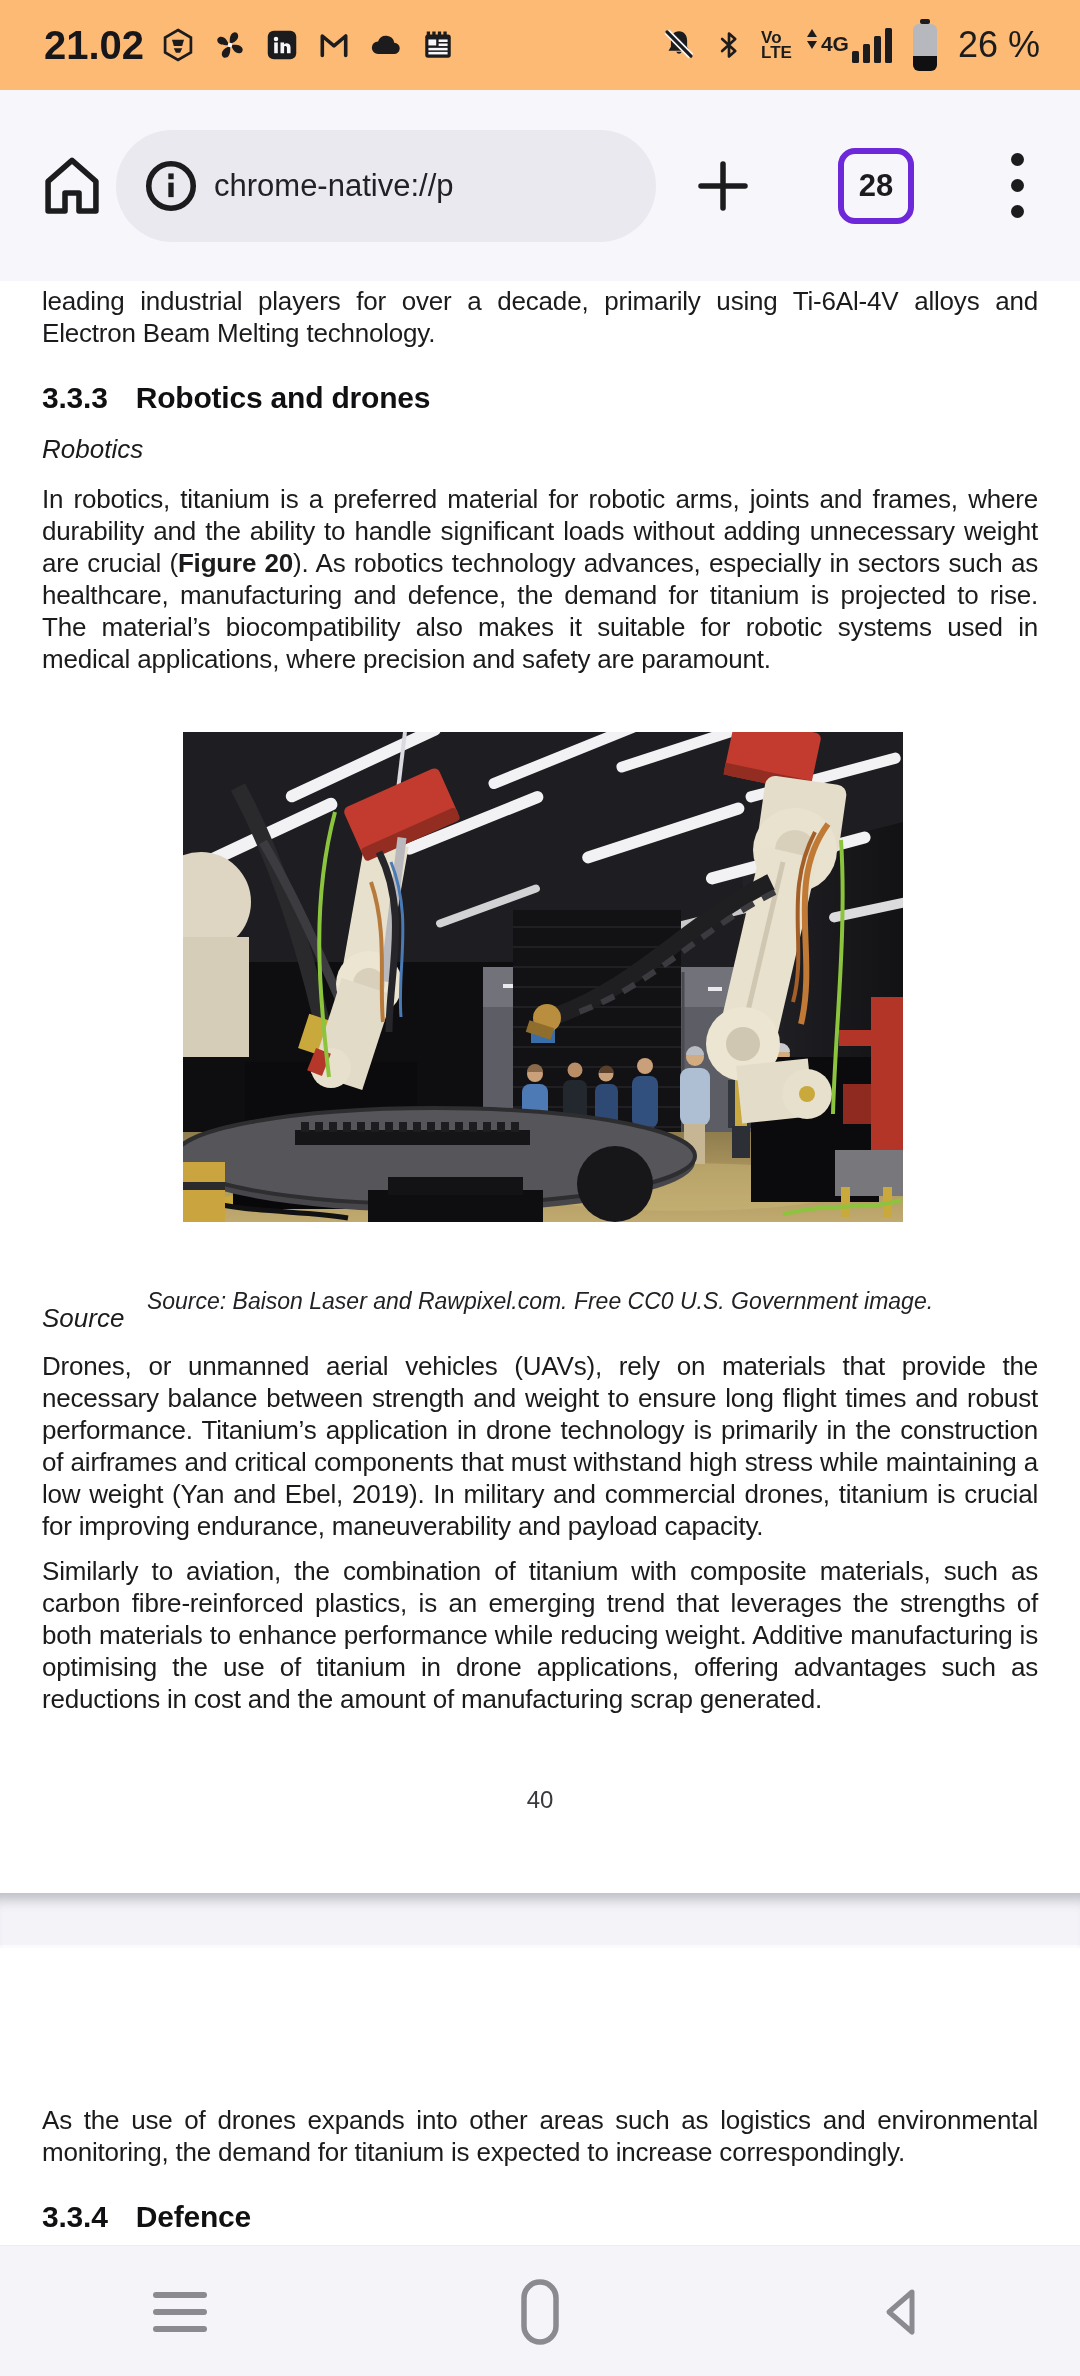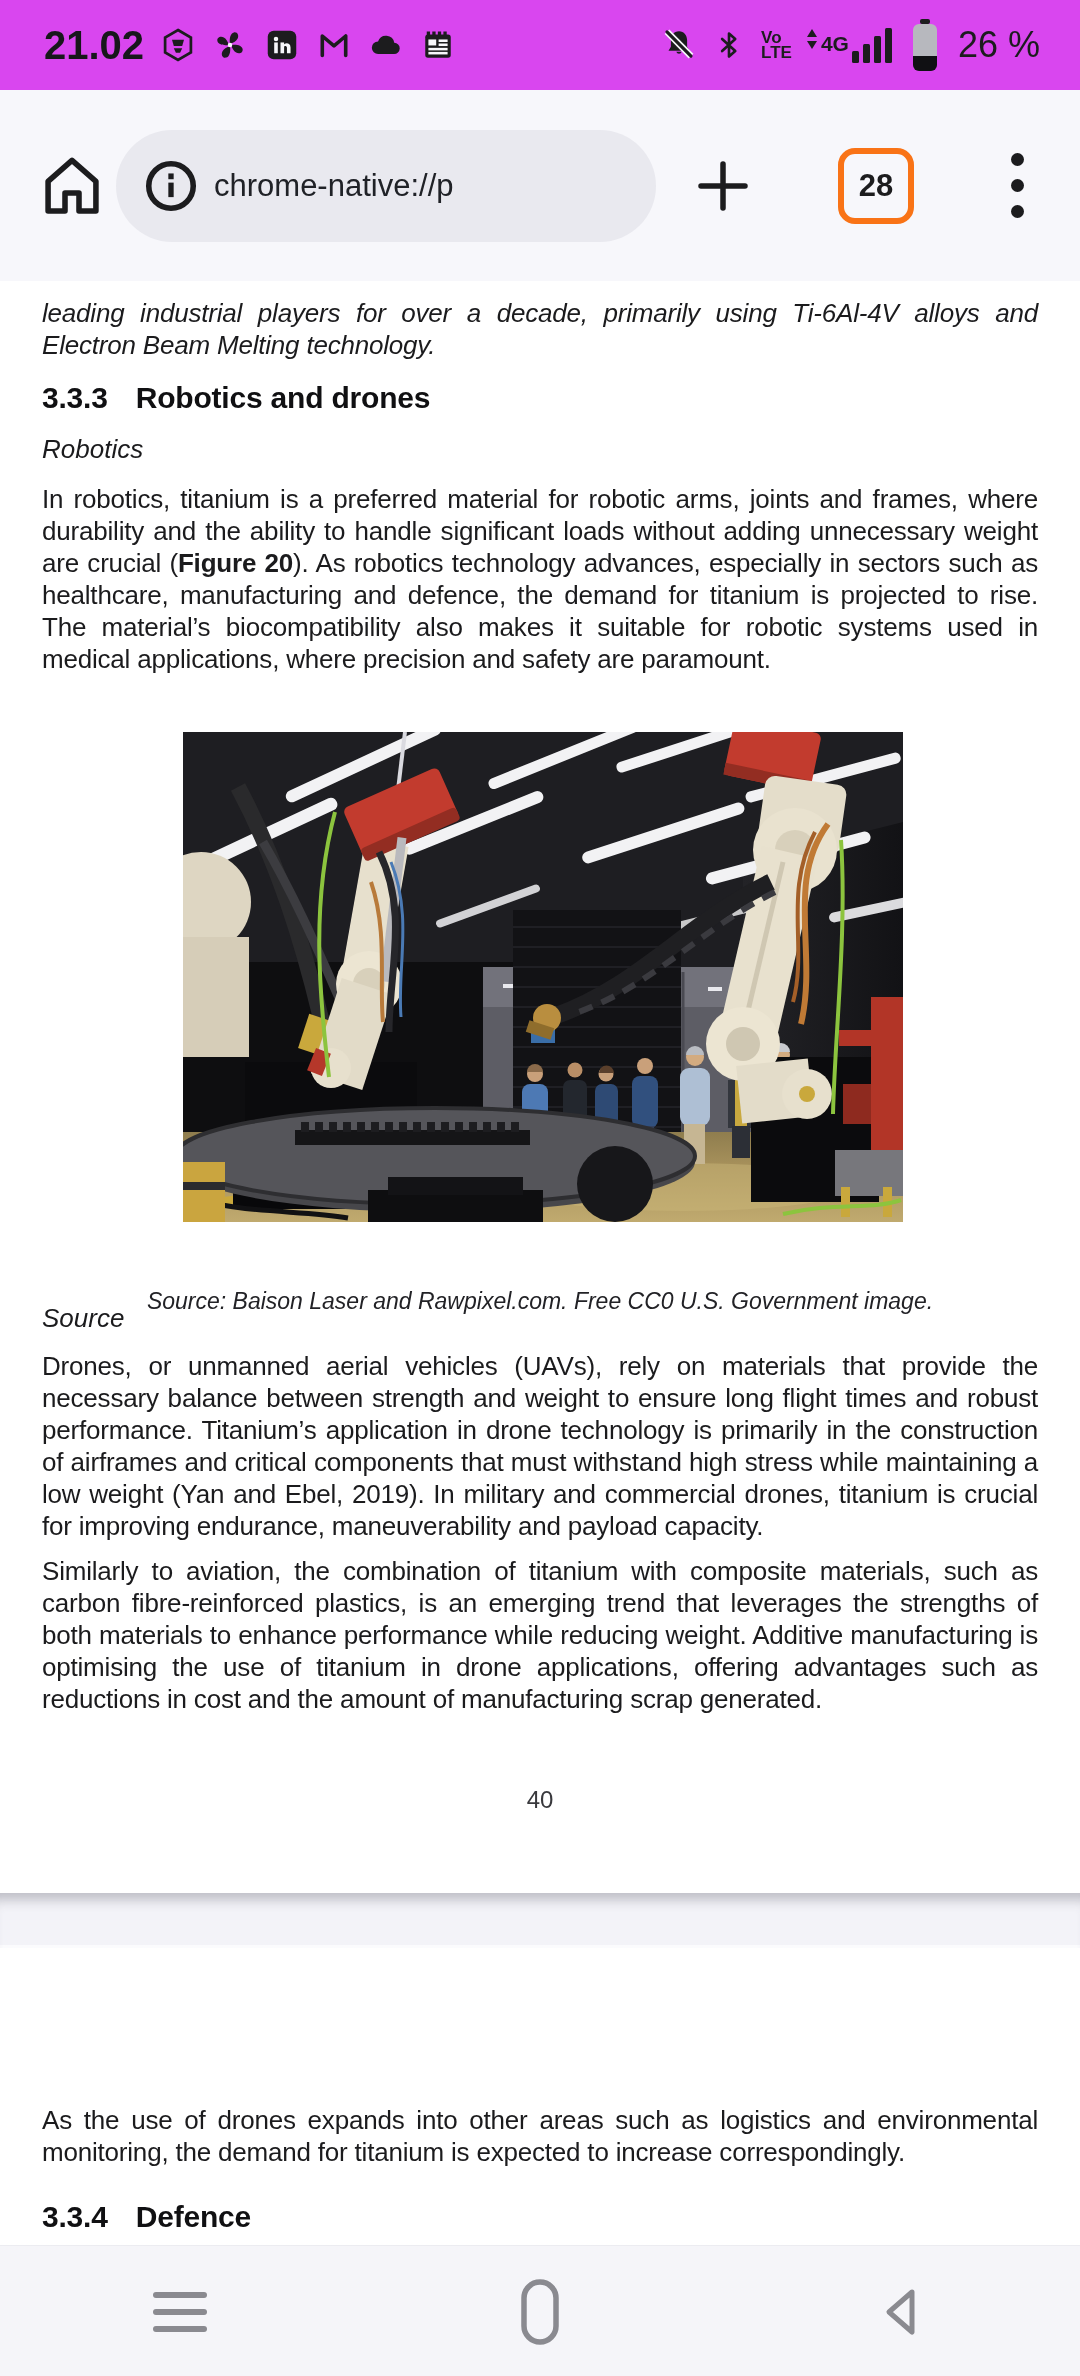--- a/index.html
+++ b/index.html
@@ -1,40 +1,40 @@
 <!DOCTYPE html>
 <html><head>
 <meta charset="utf-8">
 <style>
   html,body{margin:0;padding:0;}
   body{width:1080px;height:2376px;position:relative;background:#F2F2F7;
        font-family:"Liberation Sans", sans-serif; overflow:hidden;}
   .abs{position:absolute;}
 
   
-  #status-bar{left:0;top:0;width:1080px;height:90px;background:#d946ef;
+  #status-bar{left:0;top:0;width:1080px;height:90px;background:#fdba74;
     display:flex;align-items:center;justify-content:center;}
   #status-left{display:flex;align-items:center;gap:16px;margin-left:44px;}
   #status-time{font-size:40px;font-weight:700;color:#17171B;letter-spacing:0;}
   .sicon{width:36px;height:36px;display:flex;align-items:center;justify-content:center;}
   #status-right{display:flex;align-items:center;gap:14px;margin-left:auto;margin-right:40px;}
   #volte{font-weight:700;color:#1C1C1E;font-size:17px;line-height:15px;text-align:left;}
   #battery-label{font-size:36px;color:#1C1C1E;font-weight:400;margin-left:2px;}
 
   
   #toolbar{left:0;top:90px;width:1080px;height:191px;background:#F7F7FB;
     border-bottom:1px solid #E3E3E8;display:flex;align-items:center;}
   #home-btn{margin-left:34px;width:76px;height:76px;display:flex;align-items:center;justify-content:center;}
   #url-pill{margin-left:6px;width:540px;height:112px;background:#E9E9EF;border-radius:56px;
     display:flex;align-items:center;overflow:hidden;}
   #info-btn{margin-left:26px;width:58px;height:58px;flex:0 0 auto;
     display:flex;align-items:center;justify-content:center;}
   #url-text{margin-left:14px;font-size:31px;color:#202227;white-space:nowrap;overflow:hidden;width:430px;}
   #newtab-btn{margin-left:32px;width:70px;height:70px;display:flex;align-items:center;justify-content:center;}
-  #tab-btn{margin-left:80px;width:64px;height:64px;border:6px solid #f97316;border-radius:17px;
+  #tab-btn{margin-left:80px;width:64px;height:64px;border:6px solid #6d28d9;border-radius:17px;
     display:flex;align-items:center;justify-content:center;}
   #tab-count{font-size:31px;font-weight:700;color:#1C1C1E;}
   #menu-btn{margin-left:78px;width:50px;height:70px;display:flex;flex-direction:column;
     align-items:center;justify-content:center;gap:13px;}
   .kdot{width:13px;height:13px;border-radius:50%;background:#1C1C1E;}
 
   
   #page1{left:0;top:281px;width:1080px;height:1612px;background:#FFFFFF;}
   #page-sep{left:0;top:1893px;width:1080px;height:55px;background:#F3F3F8;
     box-shadow:inset 0 16px 12px -9px rgba(70,70,85,0.30), inset 0 -3px 0 #FBFBFD;}
@@ -181,21 +181,21 @@
     <span id="tab-count">28</span>
   </div>
   <div id="menu-btn">
     <span class="kdot"></span>
       <span class="kdot"></span>
       <span class="kdot"></span>
   </div>
 </div>
 
 <div id="page1" class="abs">
-  <p class="doc-text" style="top:16px;margin:0;font-style:italic;"><span>leading industrial players for over a decade, primarily using Ti-6Al-4V alloys and Electron Beam Melting technology.</span></p>
+  <p class="doc-text" style="top:4px;margin:0;"><span>leading industrial players for over a decade, primarily using Ti-6Al-4V alloys and Electron Beam Melting technology.</span></p>
 
   <div class="doc-heading" style="top:100px;">
     <span>3.3.3</span><span class="h-title">Robotics and drones</span>
   </div>
 
   <div class="italic-label" style="top:153px;">Robotics</div>
 
   <p class="doc-text" style="top:202px;margin:0;"><span>In robotics, titanium is a preferred material for robotic arms, joints and frames, where durability and the ability to handle significant loads without adding unnecessary weight are crucial (</span><b>Figure 20</b><span>). As robotics technology advances, especially in sectors such as healthcare, manufacturing and defence, the demand for titanium is projected to rise. The material’s biocompatibility also makes it suitable for robotic systems used in medical applications, where precision and safety are paramount.</span></p>
 
 

